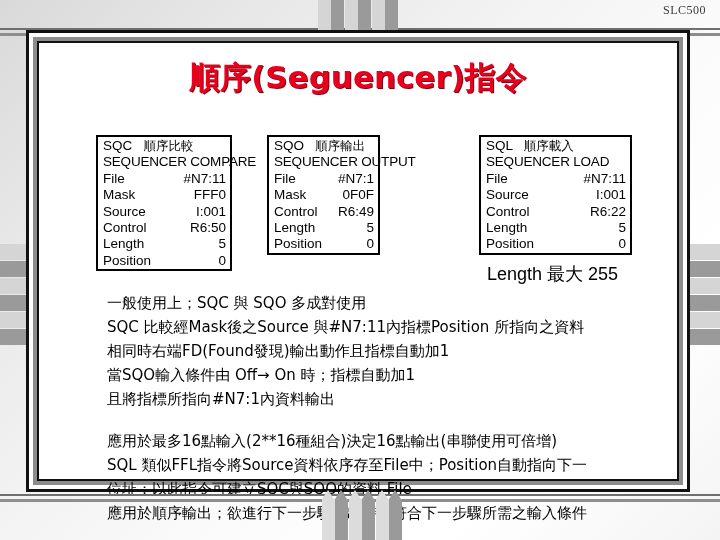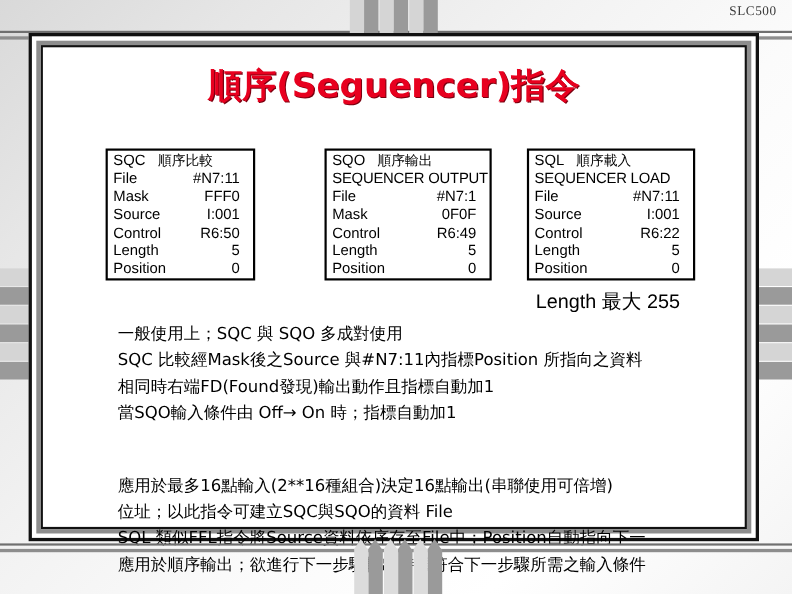--- a/index.html
+++ b/index.html
@@ -117,21 +117,21 @@
     text-shadow: 1px 1px 0 #7a0010;
     white-space: nowrap;
   }
 
   
   .instr-box {
     position: absolute;
     border: 2px solid #000000;
     background: #ffffff;
     box-sizing: border-box;
-    padding: 1px 12px 0 5px;
+    padding: 1px 4px 0 5px;
     font-size: 13.5px;
     color: #000000;
     line-height: 16.4px;
   }
   .instr-head {
     white-space: nowrap;
     letter-spacing: 0px;
   }
   .instr-head .cjk { font-family: "DejaVu Sans", sans-serif; font-size: 12.5px; }
   .instr-sub {
@@ -140,21 +140,21 @@
   }
   .instr-row {
     display: flex;
     justify-content: space-between;
     white-space: nowrap;
   }
   .instr-row .k { text-align: left; }
   .instr-row .v { text-align: right; }
 
   #box-sqc { left: 57px;  top: 92px; width: 136px; }
-  #box-sqo { left: 228px; top: 92px; width: 152px; margin-left: 28px; }
+  #box-sqo { left: 228px; top: 92px; width: 113px; }
   #box-sql { left: 440px; top: 92px; width: 153px; }
 
   
   #length-max {
     position: absolute;
     left: 448px; top: 219px;
     font-size: 18px;
     color: #000000;
     white-space: nowrap;
   }
@@ -306,20 +306,21 @@
     <div id="frame-mid">
       <div id="frame-inner">
 
         <div id="slide-title">順序(Seguencer)指令</div>
 
         <div class="instr-box" id="box-sqc">
           <div class="instr-head">
             <span>SQC</span>
             &nbsp;&nbsp;<span class="cjk">順序比較</span>
           </div>
+          <div class="instr-sub">SEQUENCER COMPARE</div>
           <div class="instr-row">
               <span class="k">File</span>
               <span class="v">#N7:11</span>
             </div>
           <div class="instr-row">
               <span class="k">Mask</span>
               <span class="v">FFF0</span>
             </div>
           <div class="instr-row">
               <span class="k">Source</span>
@@ -399,26 +400,27 @@
           <span>Length</span>
           <span class="cjk">最大</span>
           <span>255</span>
         </div>
 
         <div class="body-block" id="para-top">
           <div class="body-line">一般使用上；SQC 與 SQO 多成對使用</div>
           <div class="body-line">SQC 比較經Mask後之Source 與#N7:11內指標Position 所指向之資料</div>
           <div class="body-line">相同時右端FD(Found發現)輸出動作且指標自動加1</div>
           <div class="body-line">當SQO輸入條件由 Off→ On 時；指標自動加1</div>
+          <div class="body-line">且將指標所指向#N7:1內資料輸出</div>
         </div>
 
         <div class="body-block" id="para-bot">
           <div class="body-line">應用於最多16點輸入(2**16種組合)決定16點輸出(串聯使用可倍增)</div>
+          <div class="body-line">SQL 類似FFL指令將Source資料依序存至File中；Position自動指向下一</div>
           <div class="body-line">位址；以此指令可建立SQC與SQO的資料 File</div>
-          <div class="body-line">SQL 類似FFL指令將Source資料依序存至File中；Position自動指向下一</div>
           <div class="body-line">應用於順序輸出；欲進行下一步驟輸出時須符合下一步驟所需之輸入條件</div>
         </div>
 
       </div>
     </div>
   </div>
 
   <div class="hrule thin-dark" style="top:494px;"></div>
   <div class="hrule thin-mid" style="top:499px;"></div>
 

